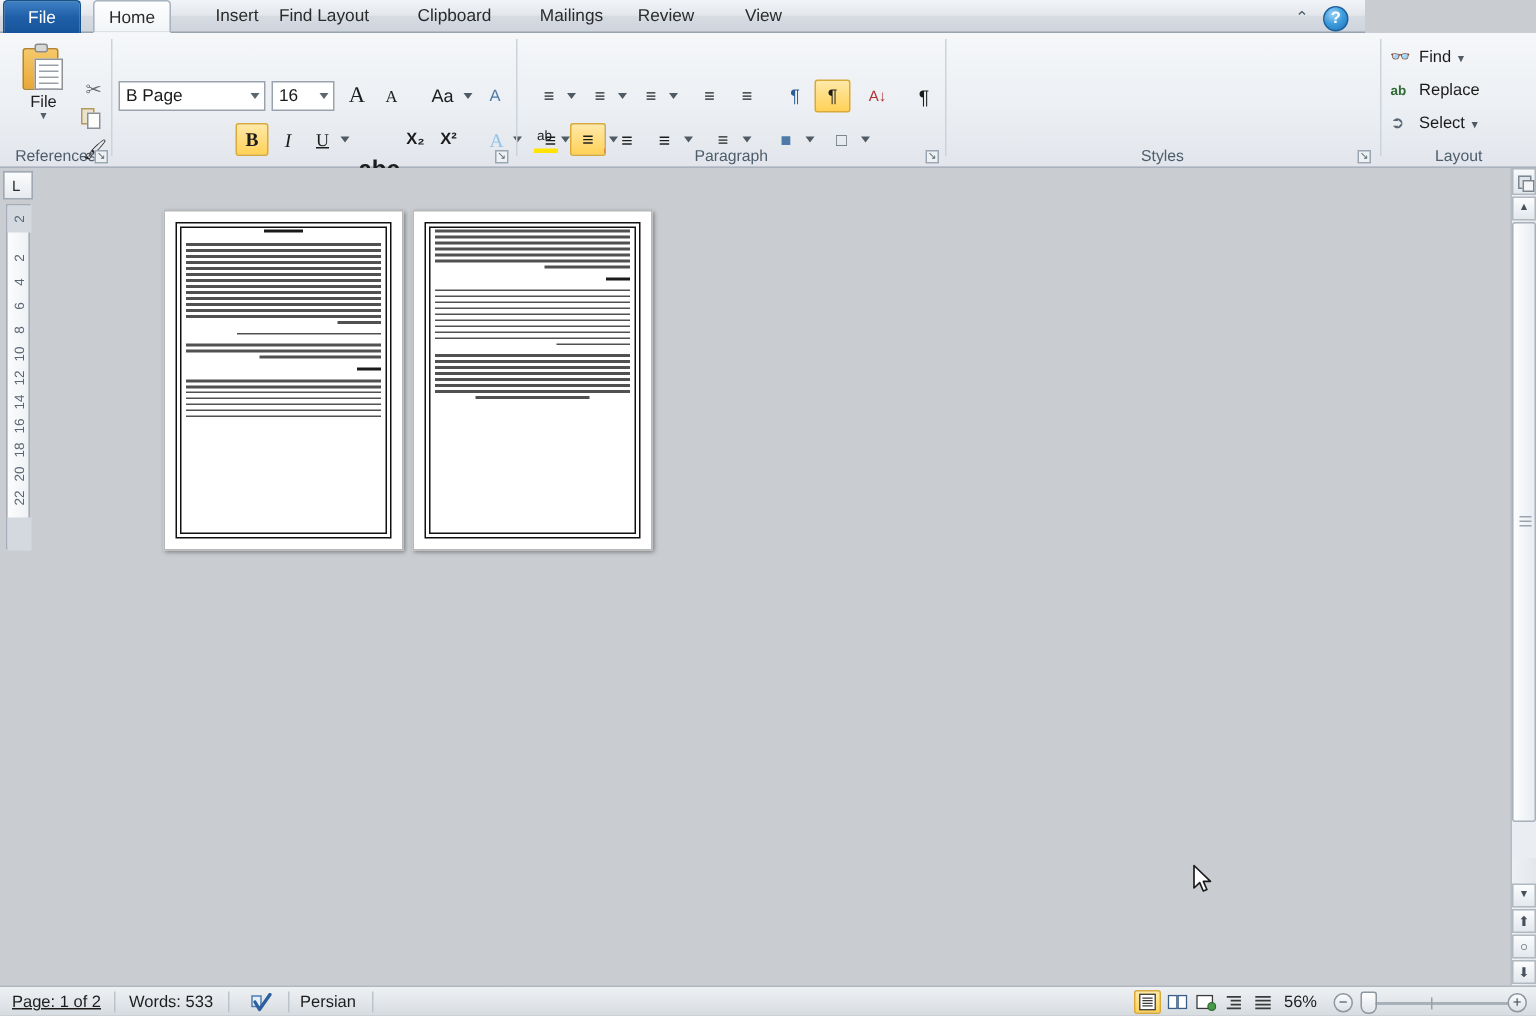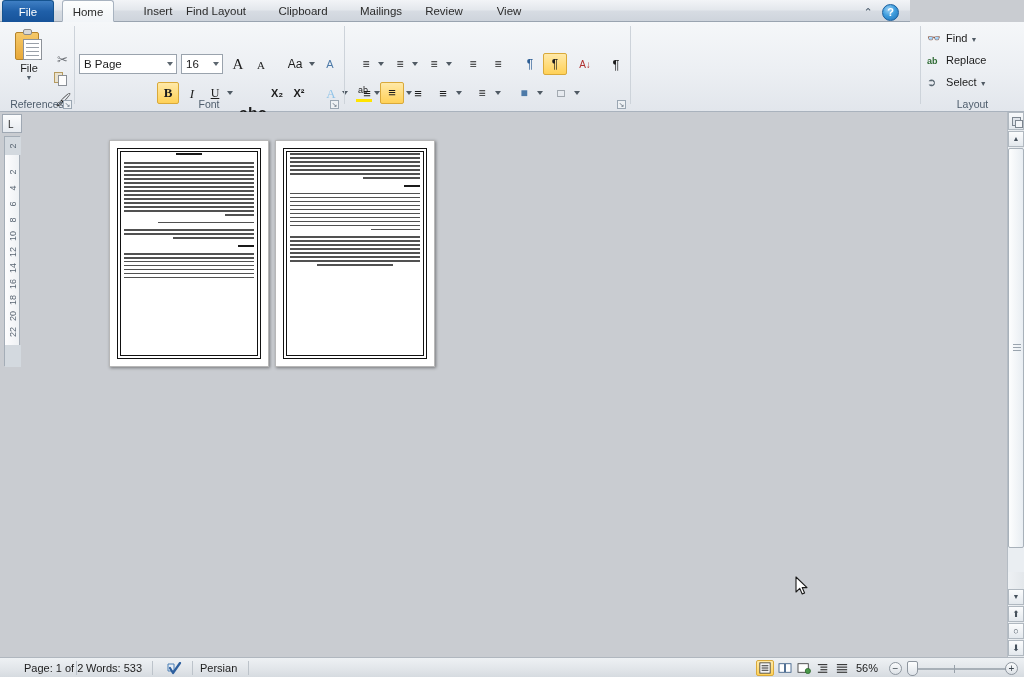--- a/index.html
+++ b/index.html
@@ -347,21 +347,20 @@
         <span>ab</span>
         <div style="position:absolute;left:2px;bottom:1px;width:16px;height:3px;background:#ffe400;"></div>
       </div>
       <div class="caret-sm" style="left:299px;top:69px;"></div>
       <div class="rbtn" style="left:310px;top:60px;width:20px;font-size:12px;font-weight:bold;line-height:14px;font-family:'Liberation Serif',serif;">
         <span>A</span>
         <div style="position:absolute;left:2px;bottom:1px;width:16px;height:3px;background:#c00000;"></div>
       </div>
       <div class="caret-sm" style="left:331px;top:69px;"></div>
 
-      <div class="group-label">Font</div>
       <div class="dlg-launcher" style="left:255px;">↘</div>
     </div>
     <div class="group-sep" style="left:344px;"></div>
 
     <div class="group" style="left:345px;width:285px;">
       <div class="rbtn" style="left:10px;top:31px;width:22px;font-size:12px;line-height:21px;">≡</div>
       <div class="caret-sm" style="left:33px;top:40px;"></div>
       <div class="rbtn" style="left:44px;top:31px;width:22px;font-size:12px;line-height:21px;">≡</div>
       <div class="caret-sm" style="left:67px;top:40px;"></div>
       <div class="rbtn" style="left:78px;top:31px;width:22px;font-size:12px;line-height:21px;">≡</div>
@@ -378,24 +377,30 @@
       <div class="rbtn" style="left:61px;top:60px;width:24px;font-size:13px;line-height:21px;">≡</div>
       <div class="rbtn" style="left:86px;top:60px;width:24px;font-size:13px;line-height:21px;">≡</div>
       <div class="caret-sm" style="left:111px;top:69px;"></div>
       <div class="rbtn" style="left:125px;top:60px;width:24px;font-size:12px;line-height:21px;">≡</div>
       <div class="caret-sm" style="left:150px;top:69px;"></div>
       <div class="rbtn" style="left:167px;top:60px;width:24px;font-size:12px;color:#4d7aa8;line-height:21px;">■</div>
       <div class="caret-sm" style="left:192px;top:69px;"></div>
       <div class="rbtn" style="left:204px;top:60px;width:24px;font-size:12px;color:#5c666f;line-height:21px;">□</div>
       <div class="caret-sm" style="left:229px;top:69px;"></div>
 
+      <div class="group-label">Paragraph</div>
       <div class="dlg-launcher" style="left:272px;">↘</div>
     </div>
     <div class="group-sep" style="left:630px;"></div>
 
+    <div class="group" style="left:631px;width:288px;">
+
+      <div class="group-label">Styles</div>
+      <div class="dlg-launcher" style="left:274px;">↘</div>
+    </div>
     <div class="group-sep" style="left:920px;"></div>
 
     <div class="group" style="left:921px;width:103px;">
       <div class="edit-item" style="left:6px;top:6px;">
         <span style="display:inline-block;width:16px;color:#3f6fa5;font-size:11px;">👓</span>
         <span>Find</span>
         <span style="font-size:7px;color:#505a64;">▼</span>
       </div>
       <div class="edit-item" style="left:6px;top:28px;">
         <span style="display:inline-block;width:16px;font-size:9px;color:#2f6b34;font-weight:bold;">ab</span>
@@ -554,21 +559,21 @@
     <div class="sb-btn" style="bottom:35px;font-size:9px;">⬆</div>
     <div class="sb-btn" style="bottom:18px;font-size:9px;">○</div>
     <div class="sb-btn" style="bottom:1px;font-size:9px;">⬇</div>
   </div>
 
   <svg class="cursor-arrow" viewBox="0 0 14 20">
     <path d="M1,1 L1,16 L4.8,12.4 L7.2,18 L9.6,17 L7.2,11.6 L12,11.6 Z" fill="#ffffff" stroke="#1a1a1a" stroke-width="1.1" stroke-linejoin="round"></path>
   </svg>
 
   <div class="statusbar">
-    <div class="sb-item" style="left:24px;">Page: 1 of 2</div>
+    <div class="sb-item" style="left:8px;text-decoration:underline;">Page: 1 of 2</div>
     <div class="sb-div" style="left:76px;"></div>
     <div class="sb-item" style="left:86px;">Words: 533</div>
     <div class="sb-div" style="left:152px;"></div>
     <svg style="position:absolute;left:167px;top:4px;width:15px;height:13px;" viewBox="0 0 15 13">
       <path d="M1,2 L7,2 L7,9 L1,9 Z" fill="#e8eef5" stroke="#4a7fb5" stroke-width="1"></path>
       <path d="M3,6 L6,11 L13,1" fill="none" stroke="#2d5f9e" stroke-width="2.2" stroke-linecap="round" stroke-linejoin="round"></path>
     </svg>
     <div class="sb-div" style="left:192px;"></div>
     <div class="sb-item" style="left:200px;">Persian</div>
     <div class="sb-div" style="left:248px;"></div>

